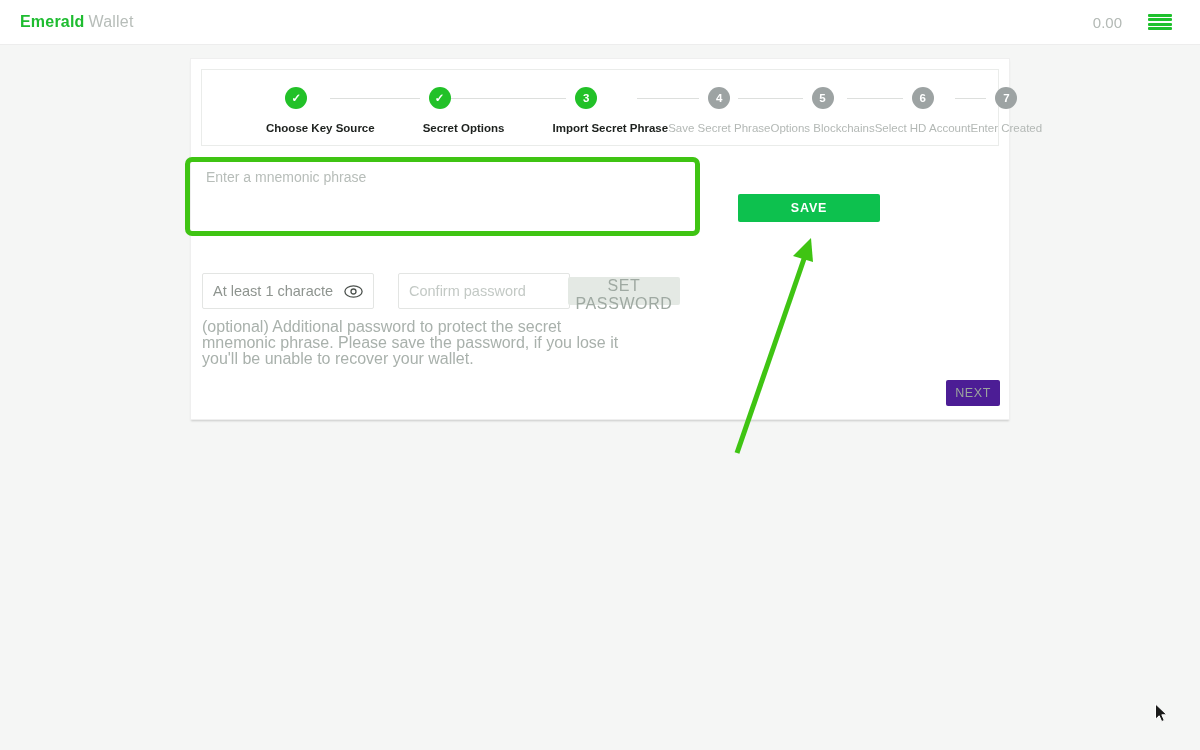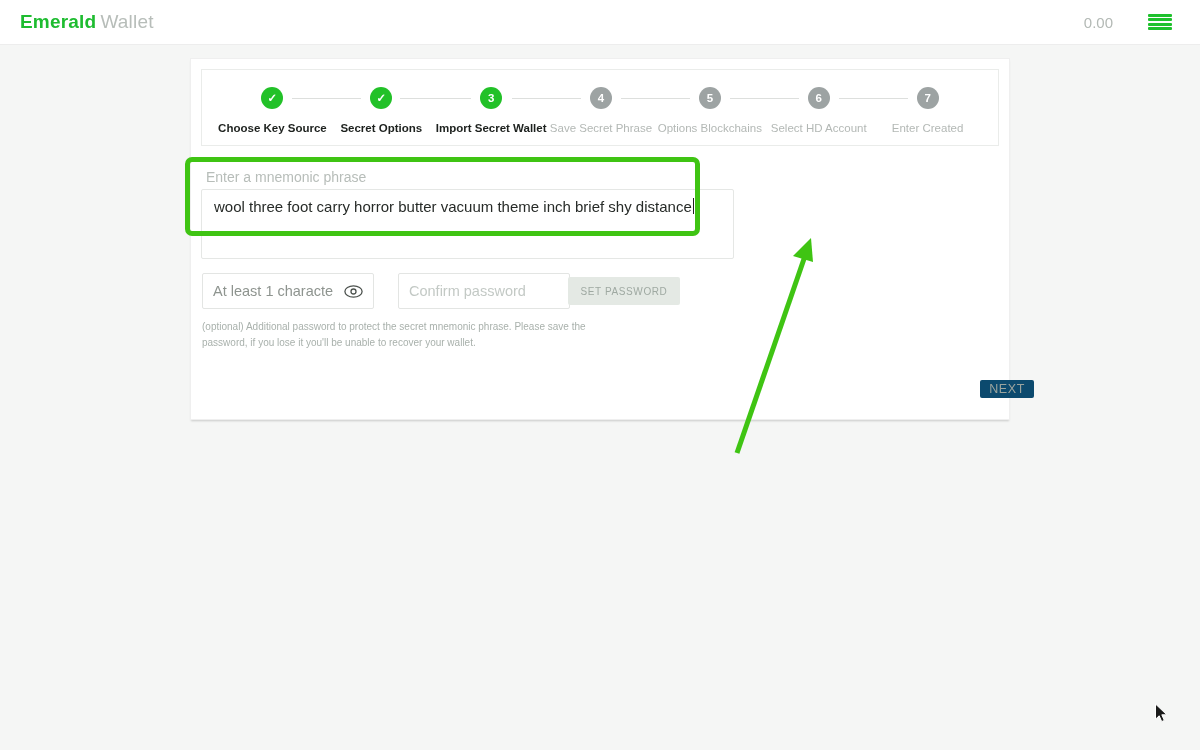--- a/index.html
+++ b/index.html
@@ -9,24 +9,24 @@
     background:#f5f6f5;
     position:relative;
     overflow:hidden;
   }
   
   .topbar {
     position:absolute; left:0; top:0; width:1200px; height:45px;
     background:#ffffff; border-bottom:1px solid #ededed;
     display:flex; align-items:center;
   }
-  .brand { margin-left:20px; font-size:19px; font-weight:700; letter-spacing:.2px; }
+  .brand { margin-left:20px; font-size:16px; font-weight:700; letter-spacing:.2px; }
   .brand .primary { color:#1ebc30; }
   .brand .secondary { color:#b7bdb9; font-weight:400; margin-left:4px; }
-  .topbar-right { margin-left:auto; display:flex; align-items:center; gap:35px; margin-right:28px; }
+  .topbar-right { margin-left:auto; display:flex; align-items:center; gap:26px; margin-right:28px; }
   .balance { color:#b3b9b5; font-size:15px; }
   .menu-btn { width:24px; height:16px; display:flex; flex-direction:column; justify-content:space-between; cursor:pointer; }
   .menu-btn span { display:block; height:2.6px; background:#1ec12d; border-radius:1px; }
 
   
   .card {
     position:absolute; left:190px; top:58px; width:820px; height:362px;
     background:#ffffff; border:1px solid #efefef;
     box-shadow:0 2px 2px -1px rgba(0,0,0,.18);
   }
@@ -39,21 +39,21 @@
   }
   .step { flex:1; position:relative; text-align:center; }
   .step-circle {
     width:22px; height:22px; border-radius:50%; margin:0 auto;
     display:flex; align-items:center; justify-content:center;
     color:#fff; font-size:11.5px; font-weight:700; position:relative; z-index:1;
   }
   .step.done .step-circle, .step.active .step-circle { background:#22c128; }
   .step.future .step-circle { background:#9da3a3; }
   .step-label { margin-top:13px; font-size:11.5px; white-space:nowrap; }
-  .step.done .step-label, .step.active .step-label { color:#1d211e; font-weight:700; }
+  .step.done .step-label, .step.active .step-label { color:#1d211e; font-weight:700;margin-left:48px; }
   .step.future .step-label { color:#b3b8b5; font-weight:400;text-align:center; }
   .connector {
     position:absolute; top:11px; left:calc(-50% + 20px); right:calc(50% + 20px);
     border-top:1px solid #dddfdd;
   }
 
   
   .mnemonic-label {
     position:absolute; left:15px; top:110px;
     color:#b7bdb9; font-size:14px;text-align:right;
@@ -83,32 +83,32 @@
     font-family:"Liberation Sans", sans-serif; font-size:14.5px; color:#3c423e; background:transparent;
   }
   .pw-field.first { left:11px; }
   .pw-field.first input::placeholder { color:#8e948f; opacity:1; }
   .pw-field.confirm { left:207px; }
   .pw-field.confirm input::placeholder { color:#c3c9c5; opacity:1; }
   .eye { width:20px; height:20px; flex:0 0 auto; cursor:pointer; display:flex; align-items:center; justify-content:center; }
   .set-btn {
     position:absolute; left:377px; top:218px; width:112px; height:28px;
     background:#e4e9e4; border:none; border-radius:2px;
-    color:#9fa9a2; font-size:10px; font-weight:400; letter-spacing:.6px;
+    color:#9fa9a2; font-size:16px; font-weight:400; letter-spacing:.6px;
     font-family:"Liberation Sans", sans-serif; cursor:default;
   }
   .pw-note {
     position:absolute; left:11px; top:260px; width:420px;
-    color:#a9b1ac; font-size:10px; line-height:16px;
+    color:#a9b1ac; font-size:16px; line-height:16px;
   }
   .next-btn {
-    position:absolute; left:755px; top:321px; width:54px; height:18px;
-    background:#0c4a6e; border:none; border-radius:2px;
+    position:absolute; left:755px; top:321px; width:54px; height:26px;
+    background:#4c1d95; border:none; border-radius:2px;
     color:#9ba49e; font-size:12.5px; letter-spacing:.6px;
-    font-family:"Liberation Sans", sans-serif; cursor:default;margin-left:34px;
+    font-family:"Liberation Sans", sans-serif; cursor:default;
   }
 
   
   .annotation-rect {
     position:absolute; left:185px; top:157px; width:515px; height:79px;
     border:5px solid #3fc413; border-radius:7px;
     pointer-events:none; z-index:5;
   }
   .annotation-arrow { position:absolute; left:725px; top:230px; pointer-events:none; z-index:5; }
   .mouse-cursor { position:absolute; left:1154px; top:703px; z-index:9; pointer-events:none; }
@@ -139,21 +139,21 @@
       <div class="step-label">Choose Key Source</div>
     </div>
     <div class="step done">
       <div class="connector"></div>
       <div class="step-circle">✓</div>
       <div class="step-label">Secret Options</div>
     </div>
     <div class="step active">
       <div class="connector"></div>
       <div class="step-circle">3</div>
-      <div class="step-label">Import Secret Wallet</div>
+      <div class="step-label">Import Secret Phrase</div>
     </div>
     <div class="step future">
       <div class="connector"></div>
       <div class="step-circle">4</div>
       <div class="step-label">Save Secret Phrase</div>
     </div>
     <div class="step future">
       <div class="connector"></div>
       <div class="step-circle">5</div>
       <div class="step-label">Options Blockchains</div>
@@ -164,23 +164,21 @@
       <div class="step-label">Select HD Account</div>
     </div>
     <div class="step future">
       <div class="connector"></div>
       <div class="step-circle">7</div>
       <div class="step-label">Enter Created</div>
     </div>
   </div>
 
   <div class="mnemonic-label">Enter a mnemonic phrase</div>
-  <div class="mnemonic-box">
-    <span>wool three foot carry horror butter vacuum theme inch brief shy distance</span><span class="caret"></span>
-  </div>
+  <button class="save-btn">SAVE</button>
 
   <div class="pw-field first">
     <input type="text" placeholder="At least 1 characte" style="">
     <span class="eye">
       <svg width="19" height="13" viewBox="0 0 19 13">
         <ellipse cx="9.5" cy="6.5" rx="8.6" ry="5.7" fill="none" stroke="#4d534f" stroke-width="1.3"></ellipse>
         <circle cx="9.5" cy="6.5" r="2.5" fill="none" stroke="#4d534f" stroke-width="1.3"></circle>
       </svg>
     </span>
   </div>

